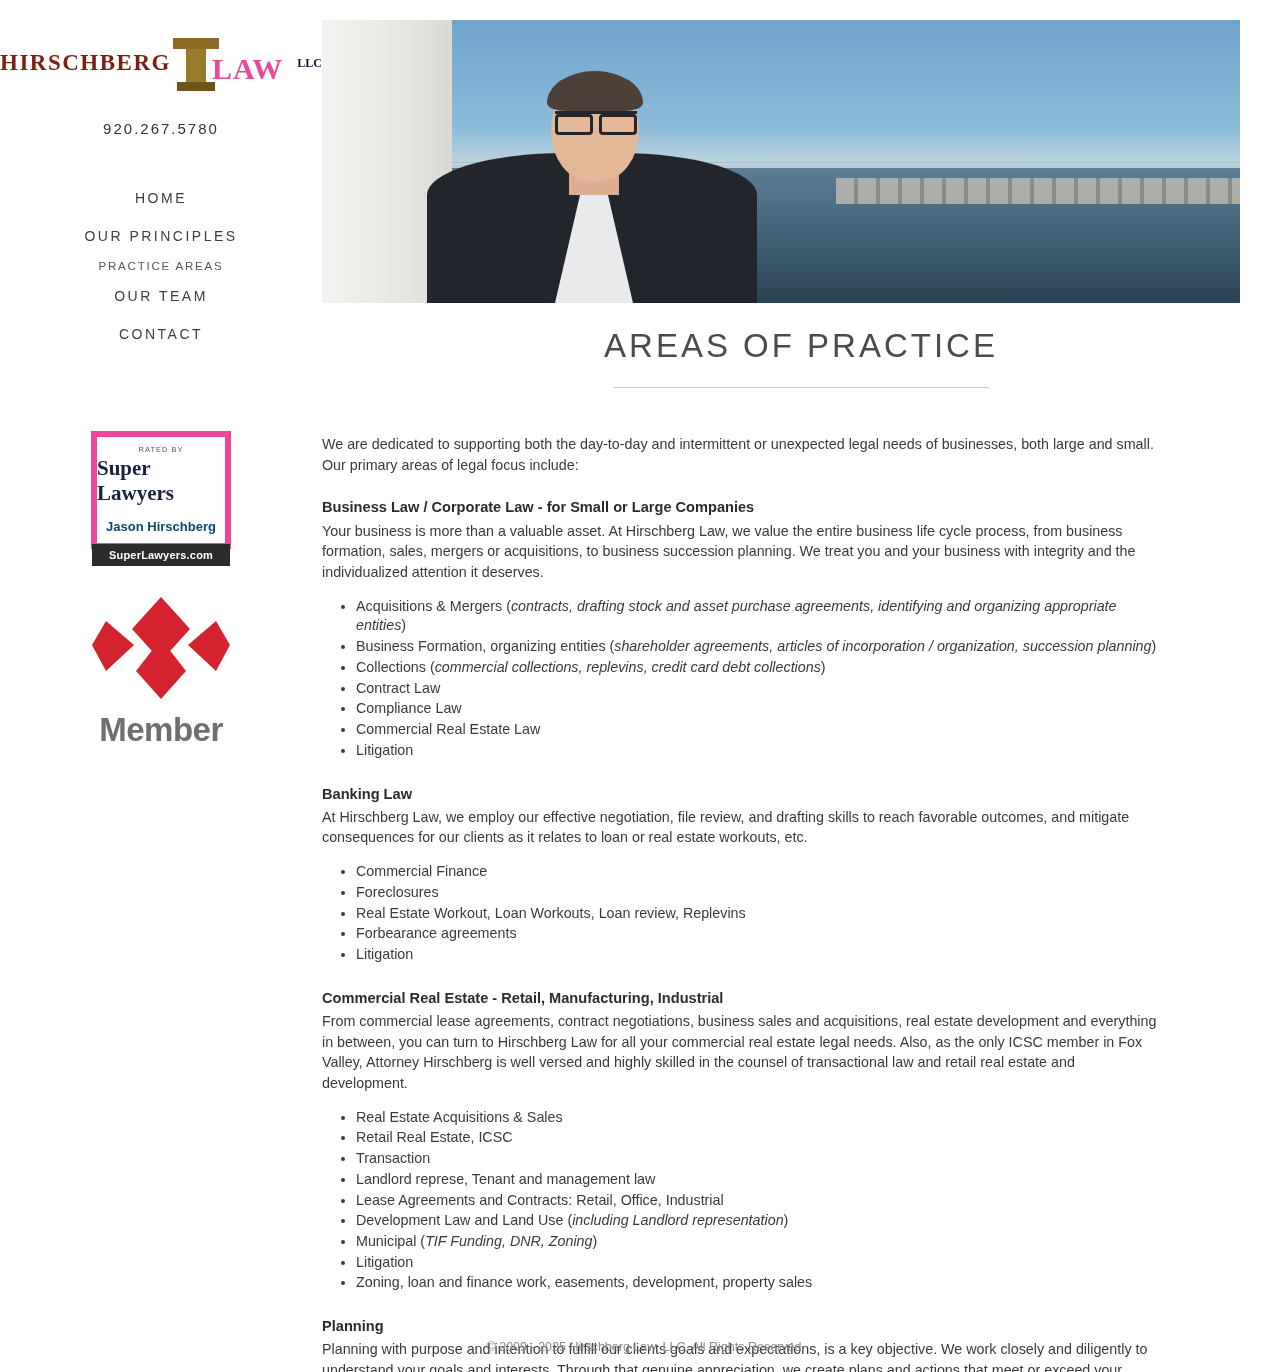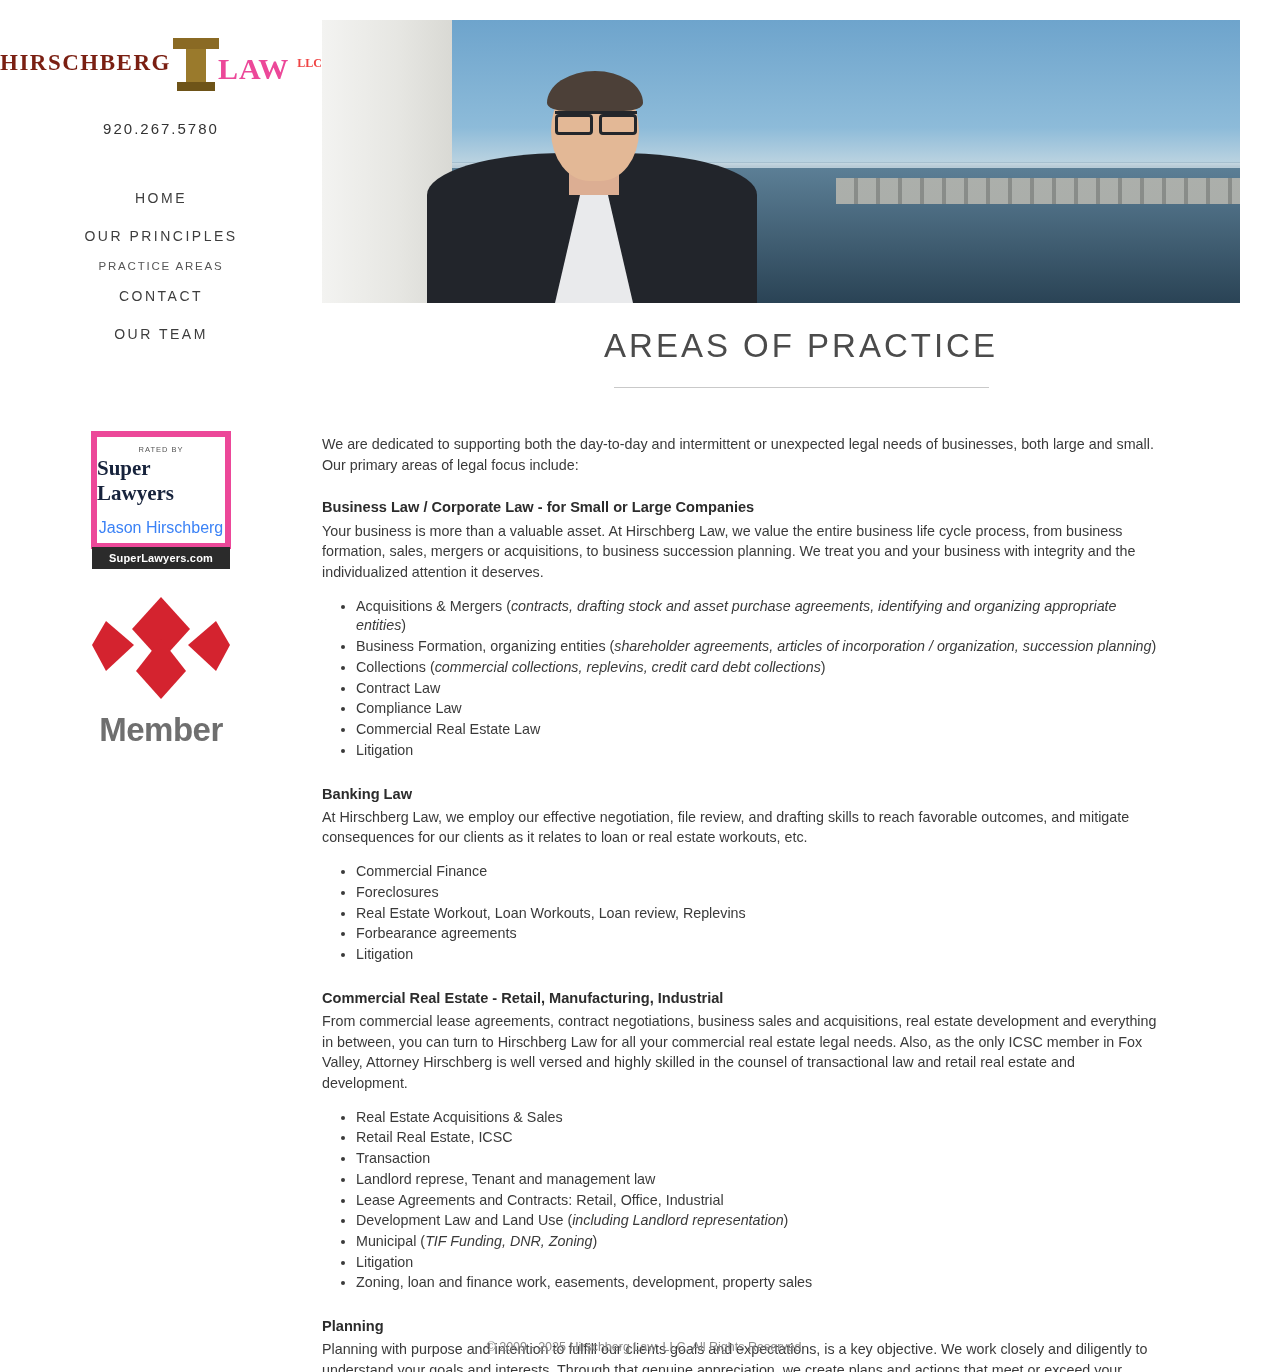--- a/index.html
+++ b/index.html
@@ -40,22 +40,22 @@
   .logo-pillar .base {
     position: absolute; top: 50px; left: 4px; width: 38px; height: 9px;
     background: #6e5418;
   }
   .logo-text2 {
     font-family: "Liberation Serif", serif;
     font-size: 30px; letter-spacing: 1px; color: #ec4899; font-weight: 700; margin-top: 11px;
   }
   .logo-llc {
     font-family: "Liberation Serif", serif;
-    font-size: 12px; color: #ef4444; font-weight: 700; vertical-align: sub;
-    margin-left: 8px;
+    font-size: 12px; color: #0f172a; font-weight: 700; vertical-align: sub;
+    margin-left: 14px;
   }
   .phone {
     margin-top: 22px; text-align: center;
     font-size: 15px; letter-spacing: 2px; color: #333;
   }
   nav { margin-top: 42px; text-align: center; }
   nav a {
     display: block; text-decoration: none; color: #3d3d3d;
     letter-spacing: 2.5px; font-size: 14px; padding: 11px 0;
   }
@@ -69,21 +69,21 @@
     padding-top: 8px;
   }
   .badge-super .rated {
     font-size: 7.5px; letter-spacing: 1px; color: #555; text-transform: uppercase;
   }
   .badge-super .sl {
     font-family: "Liberation Serif", serif; font-size: 21px; font-weight: 700;
     color: #17233c; margin-top: 2px;
   }
   .badge-super .rule { width: 112px; height: 1px; background: #c9c9c9; margin: 7px 0 6px; }
-  .badge-super .name { font-size: 16px; color: #3b82f6; }
+  .badge-super .name { font-size: 13px; color: #0c4a6e; font-weight: bold; }
   .badge-super .bar {
     margin-top: 10px; width: 138px; background: #2b2b2b; color: #fff;
     font-size: 11px; font-weight: 700; text-align: center; padding: 5px 0;
     letter-spacing: .2px;
   }
   .badge-icsc { margin: 46px auto 0; width: 160px; text-align: center; }
   .badge-icsc .member {
     font-family: "Liberation Sans", sans-serif; font-size: 33px; font-weight: 700;
     color: #6f6f6f; letter-spacing: -0.5px; margin-top: 4px;
   }
@@ -198,22 +198,22 @@
     <span class="logo-text2">LAW</span>
     <span class="logo-llc">LLC</span>
   </div>
 
   <div class="phone">920.267.5780</div>
 
   <nav>
     <a href="#">HOME</a>
     <a href="#">OUR PRINCIPLES</a>
     <a href="#" class="sub">PRACTICE AREAS</a>
+    <a href="#">OUR TEAM</a>
     <a href="#">CONTACT</a>
-    <a href="#">OUR TEAM</a>
   </nav>
 
   <div class="badge-super">
     <div class="rated">RATED BY</div>
     <div class="sl">Super Lawyers</div>
     <div class="rule"></div>
     <div class="name">Jason Hirschberg</div>
     <div class="bar">SuperLawyers.com</div>
   </div>
 

